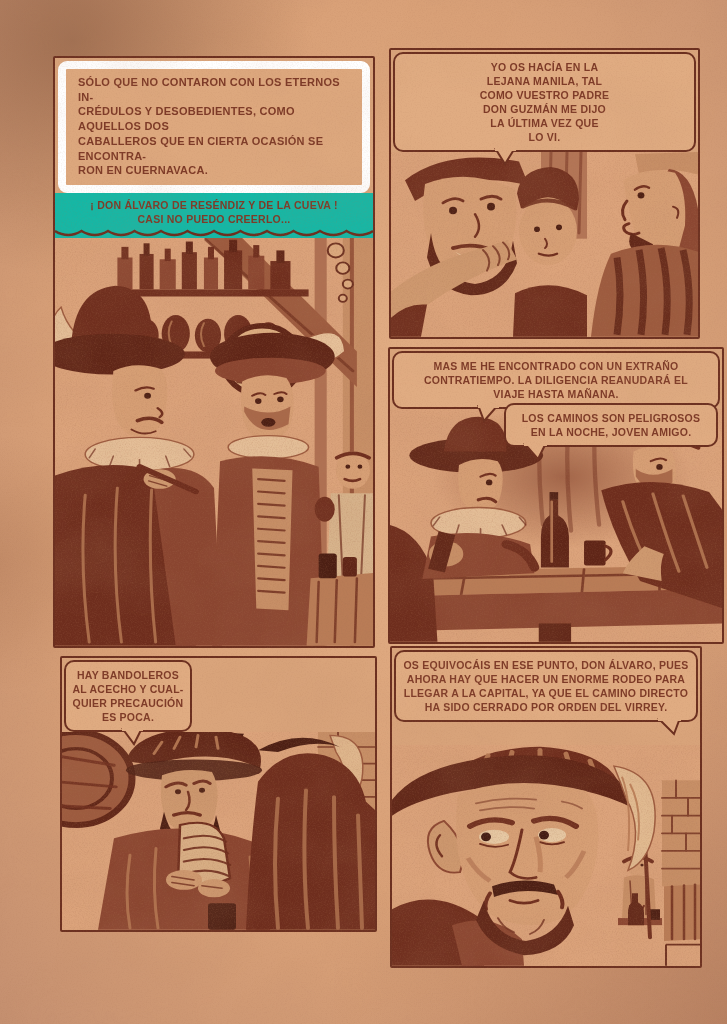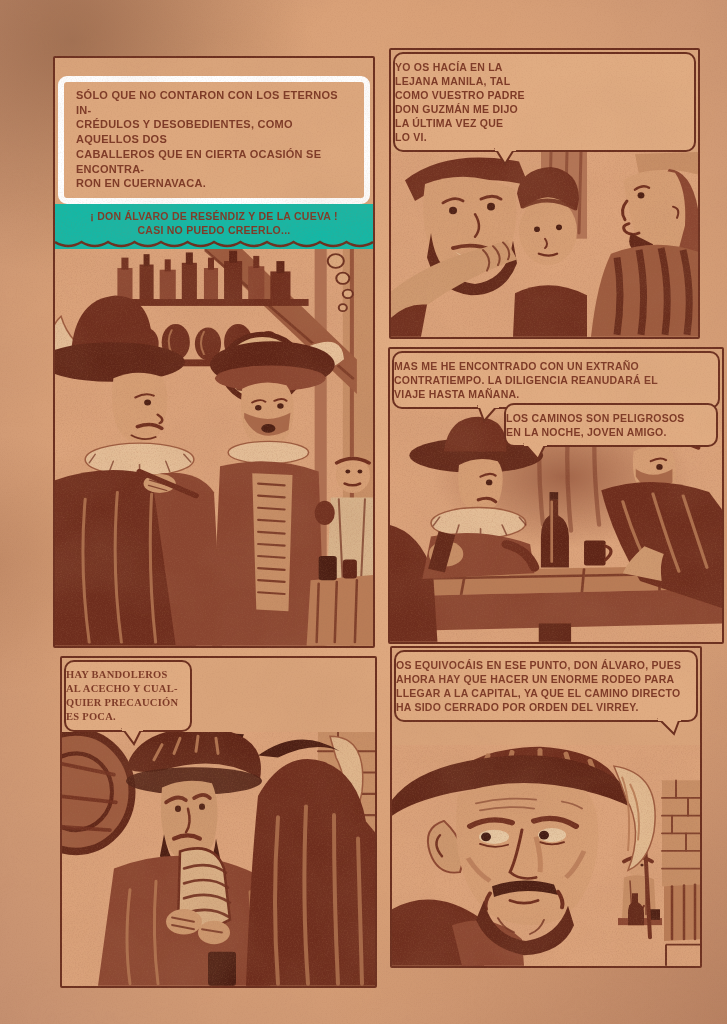--- a/index.html
+++ b/index.html
@@ -13,39 +13,39 @@
       radial-gradient(ellipse at 52% 44%, #e2ae85 0%, #d9a178 55%, #c59070 100%);
   }
   .panel{
     position:absolute;border:2px solid #6b2f1f;border-radius:2px;
     display:flex;flex-direction:column;box-sizing:border-box;
     background:#d9a47b;
   }
   #panel1{left:53px;top:56px;width:322px;height:592px;}
   #panel2{left:389px;top:48px;width:311px;height:291px;}
   #panel3{left:388px;top:347px;width:336px;height:297px;}
-  #panel4{left:60px;top:656px;width:317px;height:332px;font-family:Liberation Serif, serif;}
+  #panel4{left:60px;top:656px;width:317px;height:276px;}
   #panel5{left:390px;top:646px;width:312px;height:322px;gap:23px;}
   .caption-box{
-    margin:18px 3px 0 3px;border:6px solid #ffffff;border-radius:9px;
+    margin:3px 3px 0 3px;border:8px solid #ffffff;border-radius:9px;
     background:#dda87e;
   }
   .txt{
     font-weight:bold;font-size:10.5px;line-height:1.34;letter-spacing:.25px;
     color:#7d3a27;white-space:pre-line;
   }
   .caption-box .txt{display:block;padding:6px 10px 7px 12px;font-size:11px;text-align:left;}
   .balloon-inline{position:relative;background:#14b8a6;}
   .balloon-inline .txt{display:block;padding:5px 10px 0 10px;text-align:center;}
   .wave{display:block;width:100%;height:12px;}
   .balloon{
     position:relative;border:2px solid #6b2f1f;border-radius:10px;background:#e0ac82;
     box-sizing:border-box;
   }
-  .balloon .txt{display:block;padding:6px 0;text-align:left;}
+  .balloon .txt{display:block;padding:6px 0;text-align:center;}
   .balloon-row{display:flex;gap:5px;margin:2px 2px 0 2px;align-items:stretch;z-index:3;}
   .balloon-row .balloon{flex:1;}
   .tail{position:absolute;bottom:-16px;height:18px;width:30px;z-index:4;}
   .art{flex:1;position:relative;min-height:0;z-index:1;}
   .art svg{display:block;width:100%;height:100%;}
   .page-number{
     position:absolute;left:683px;top:945px;font-weight:bold;font-size:11px;
     color:#6e3322;font-family:"Liberation Sans",sans-serif;
   }
   .overlay{position:absolute;inset:0;z-index:60;pointer-events:none;}

